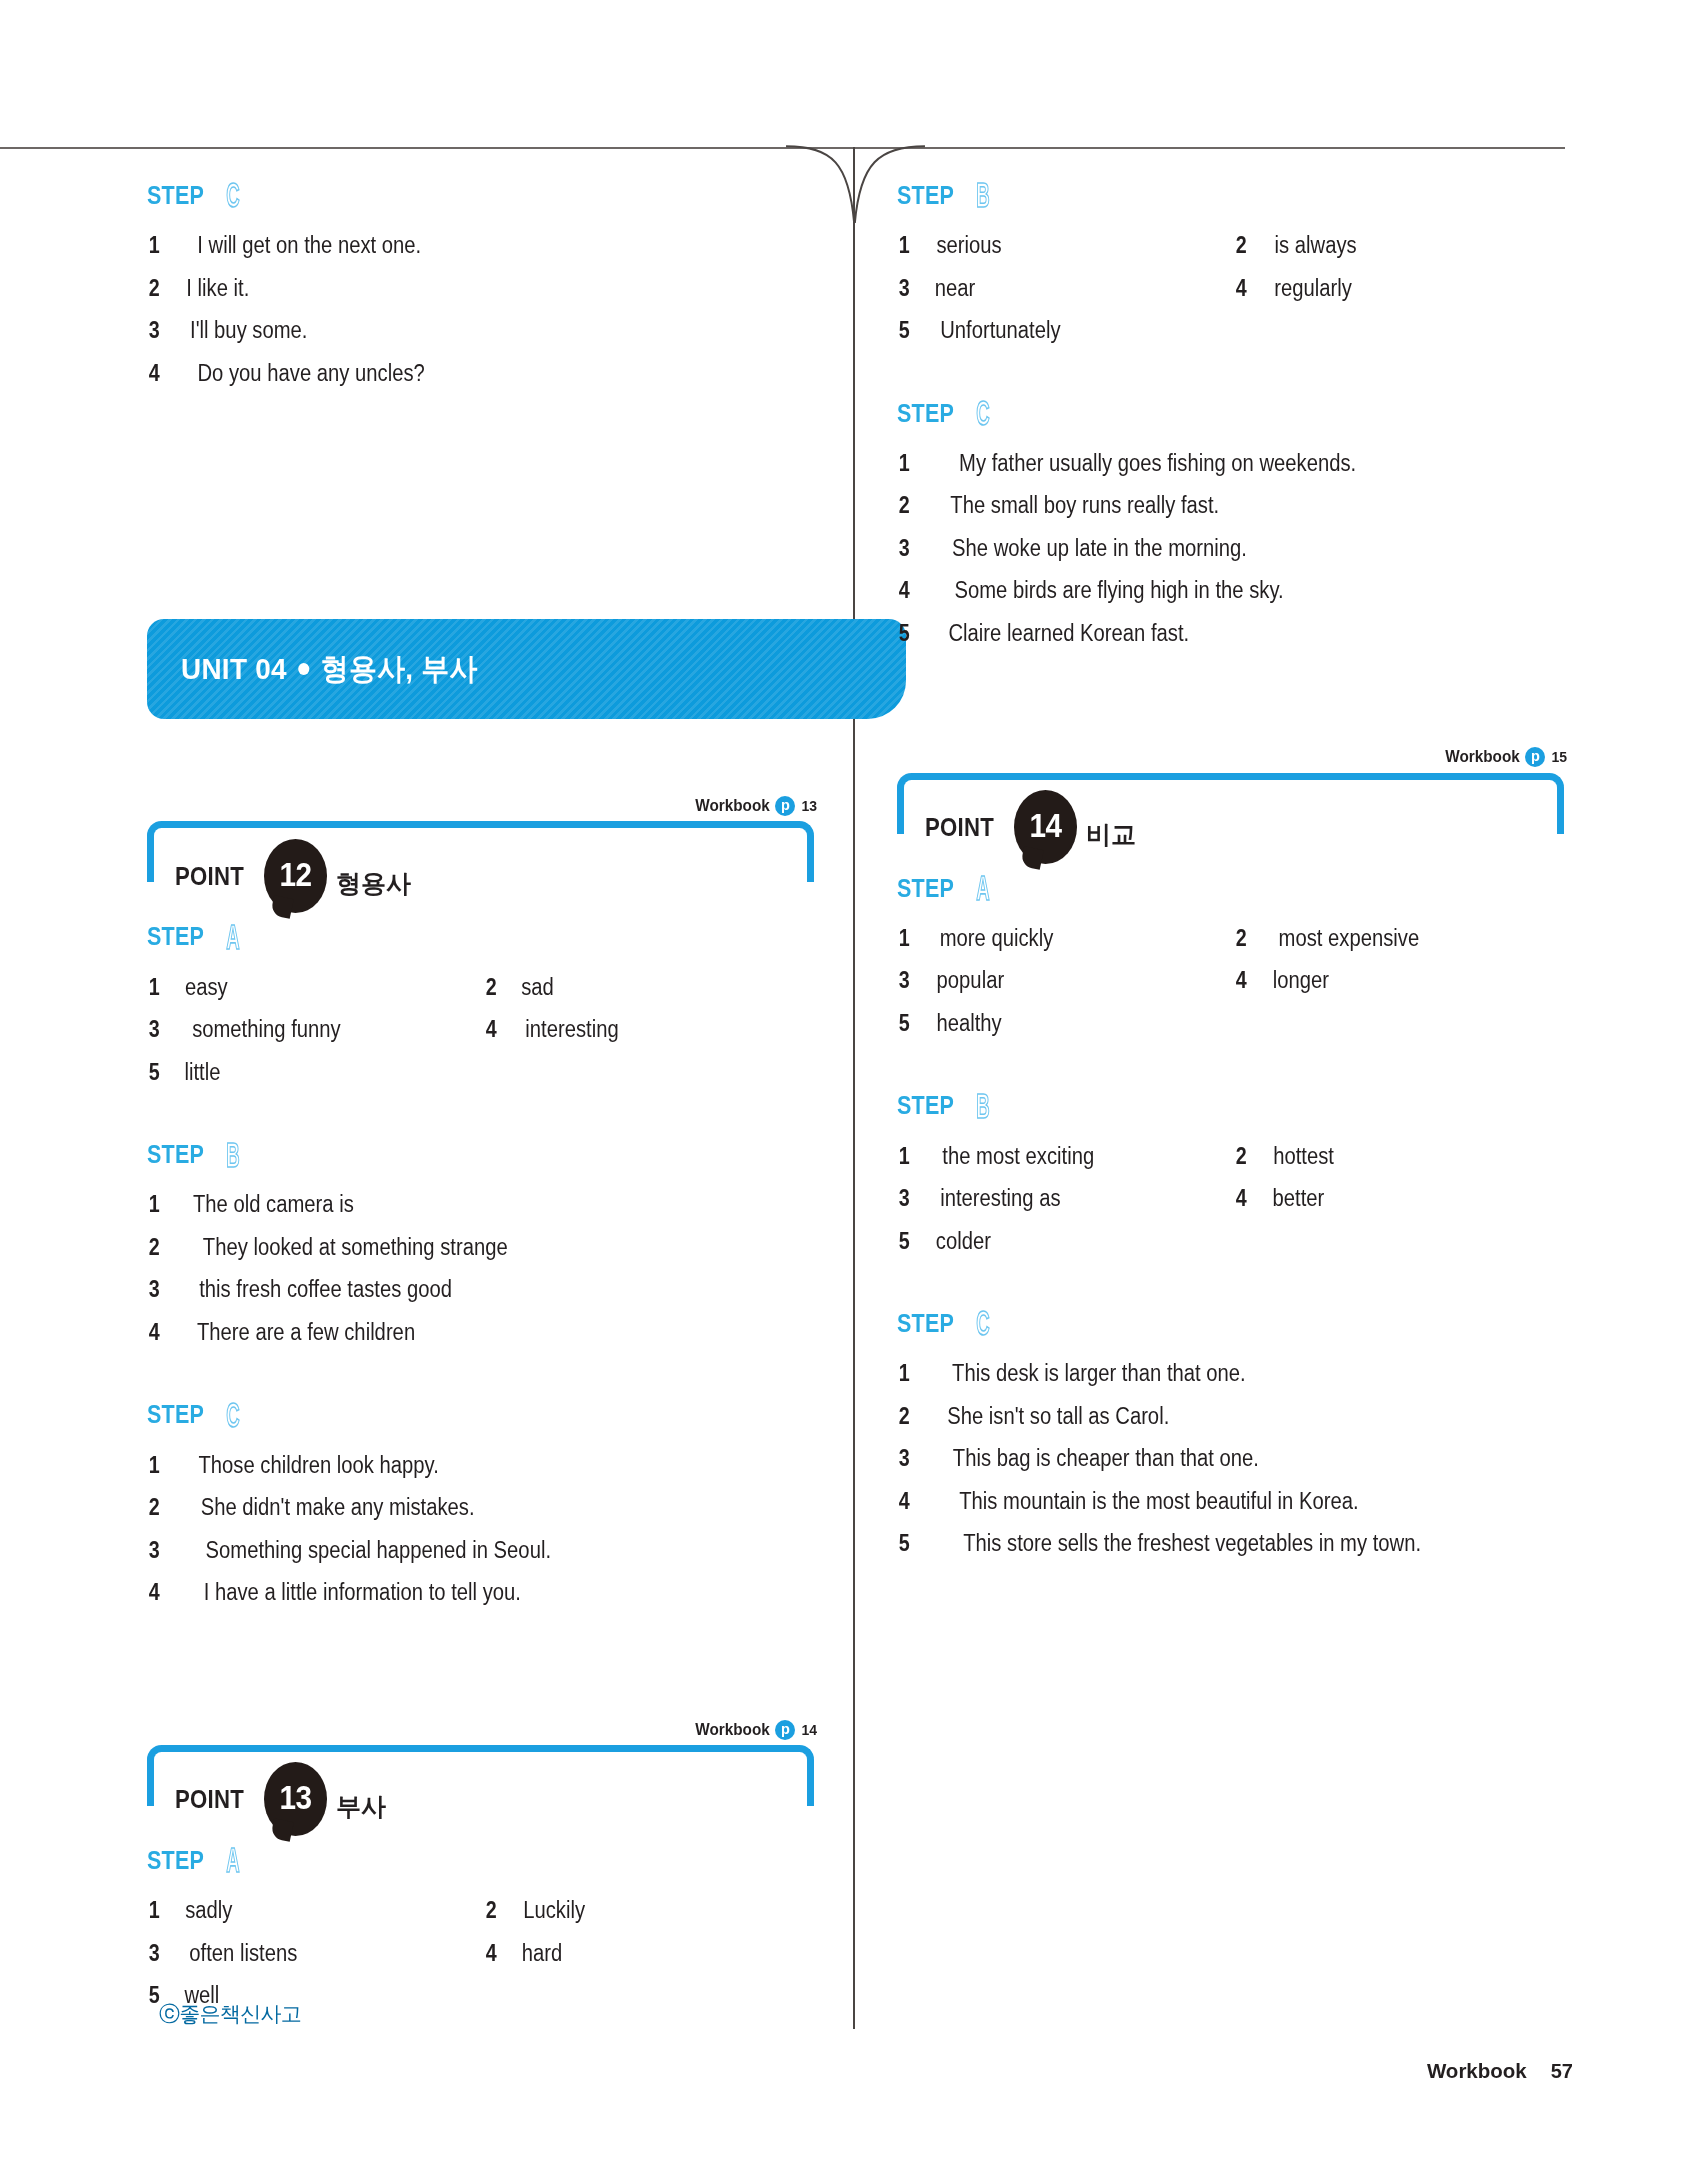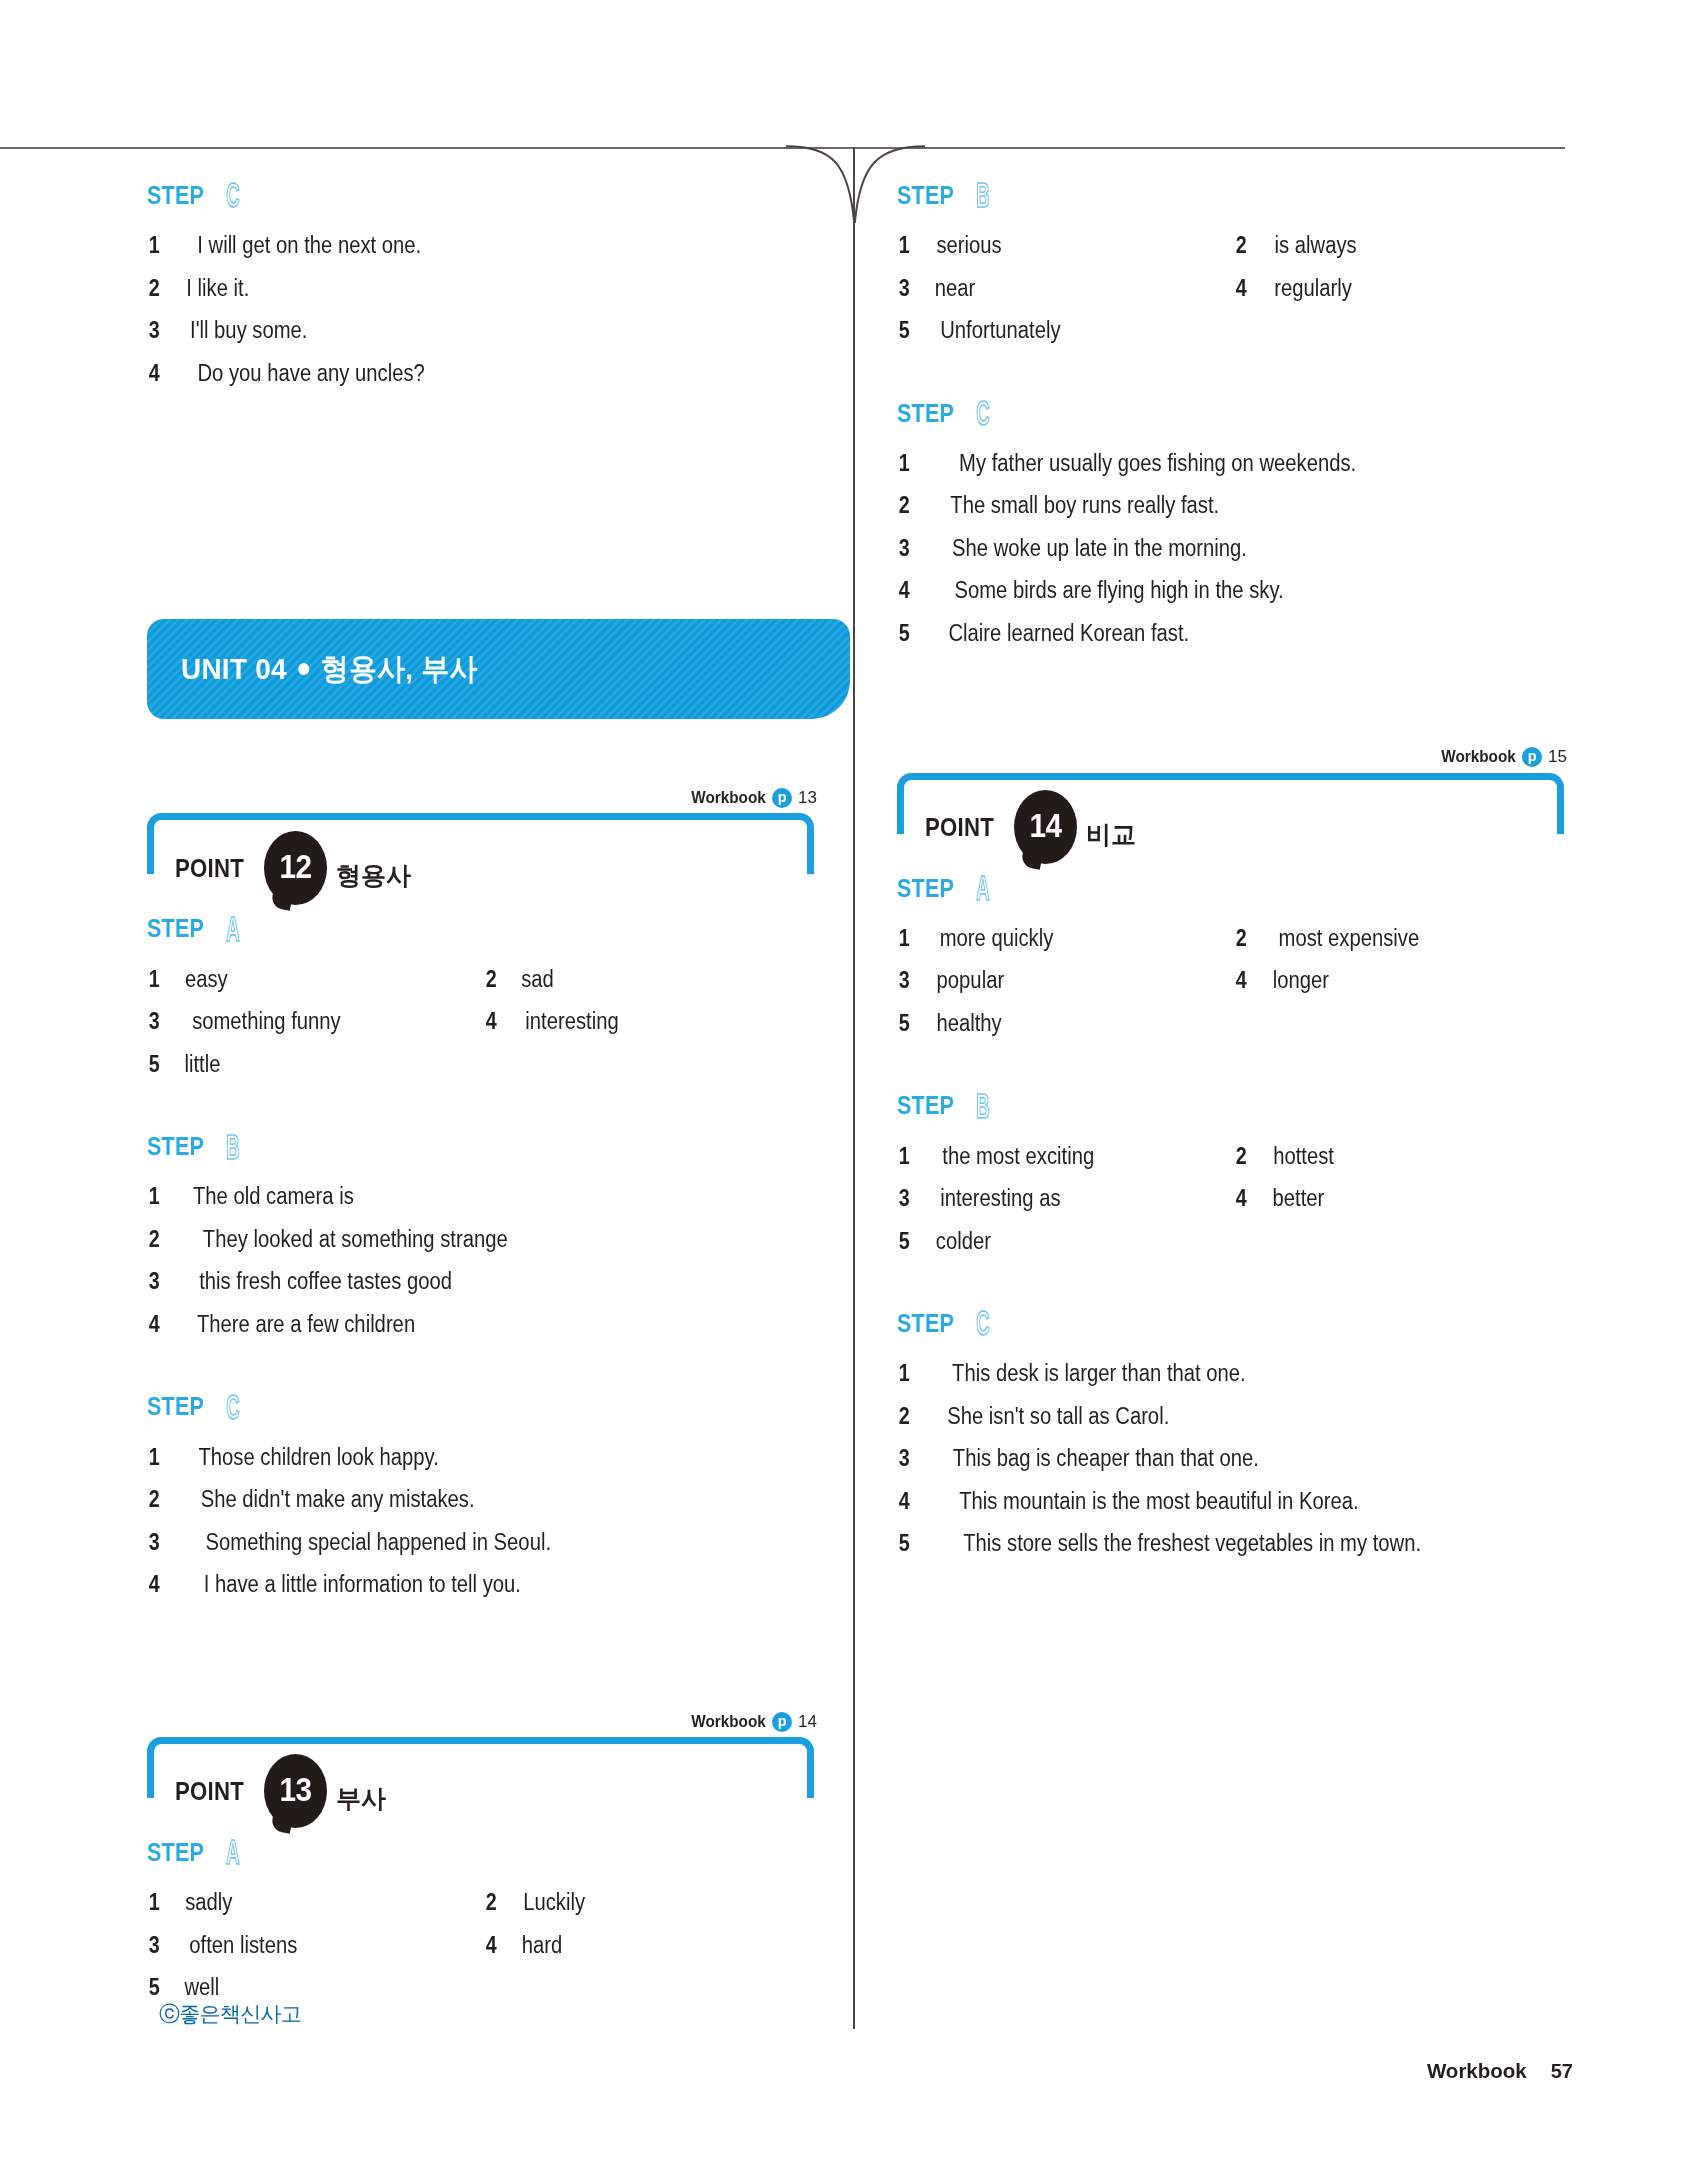--- a/index.html
+++ b/index.html
@@ -108,23 +108,23 @@
     transform-origin: left baseline;
     white-space: nowrap;
   }
 
   .block-gap { height: 41px; }
   .block-gap-lg { height: 69px; }
 
   
   .unit-banner {
     position: relative;
-    width: 703px;
+    width: 759px;
     height: 100px;
-    margin: 0 0 0 0;
+    margin: 0 0 8px 0;
     border-radius: 17px 17px 38px 17px;
     background-color: #0d9bdc;
     background-image: repeating-linear-gradient(
       135deg,
       rgba(255,255,255,0.00) 0px,
       rgba(255,255,255,0.00) 3.3px,
       rgba(255,255,255,0.11) 3.3px,
       rgba(255,255,255,0.11) 6px
     );
     display: flex;
@@ -170,21 +170,21 @@
     height: 20px;
     border-radius: 50%;
     background: #1b9fe0;
     color: #ffffff;
     font-size: 14.5px;
     font-weight: bold;
     line-height: 1;
     padding-bottom: 1.3px;
     box-sizing: border-box;
   }
-  .wb-num { font-size: 17px; font-weight: normal; }
+  .wb-num { font-size: 14px; font-weight: bold; }
 
   
   .point-frame {
     position: relative;
     width: 667px;
     height: 61px;
     box-sizing: border-box;
     border: 7.3px solid #1b9fe0;
     border-bottom: none;
     border-radius: 14.5px 14.5px 0 0;

